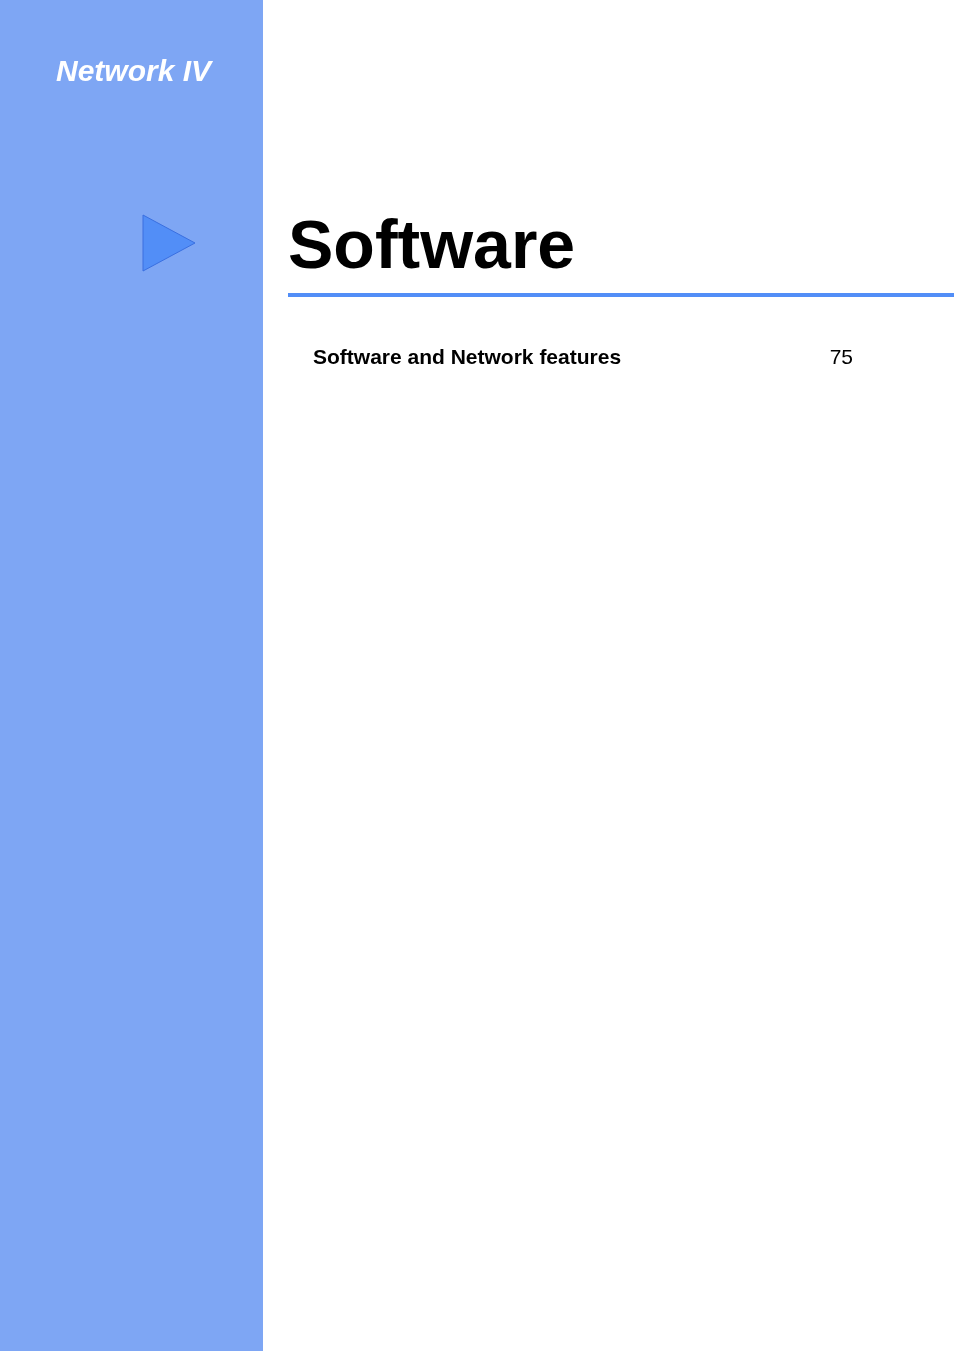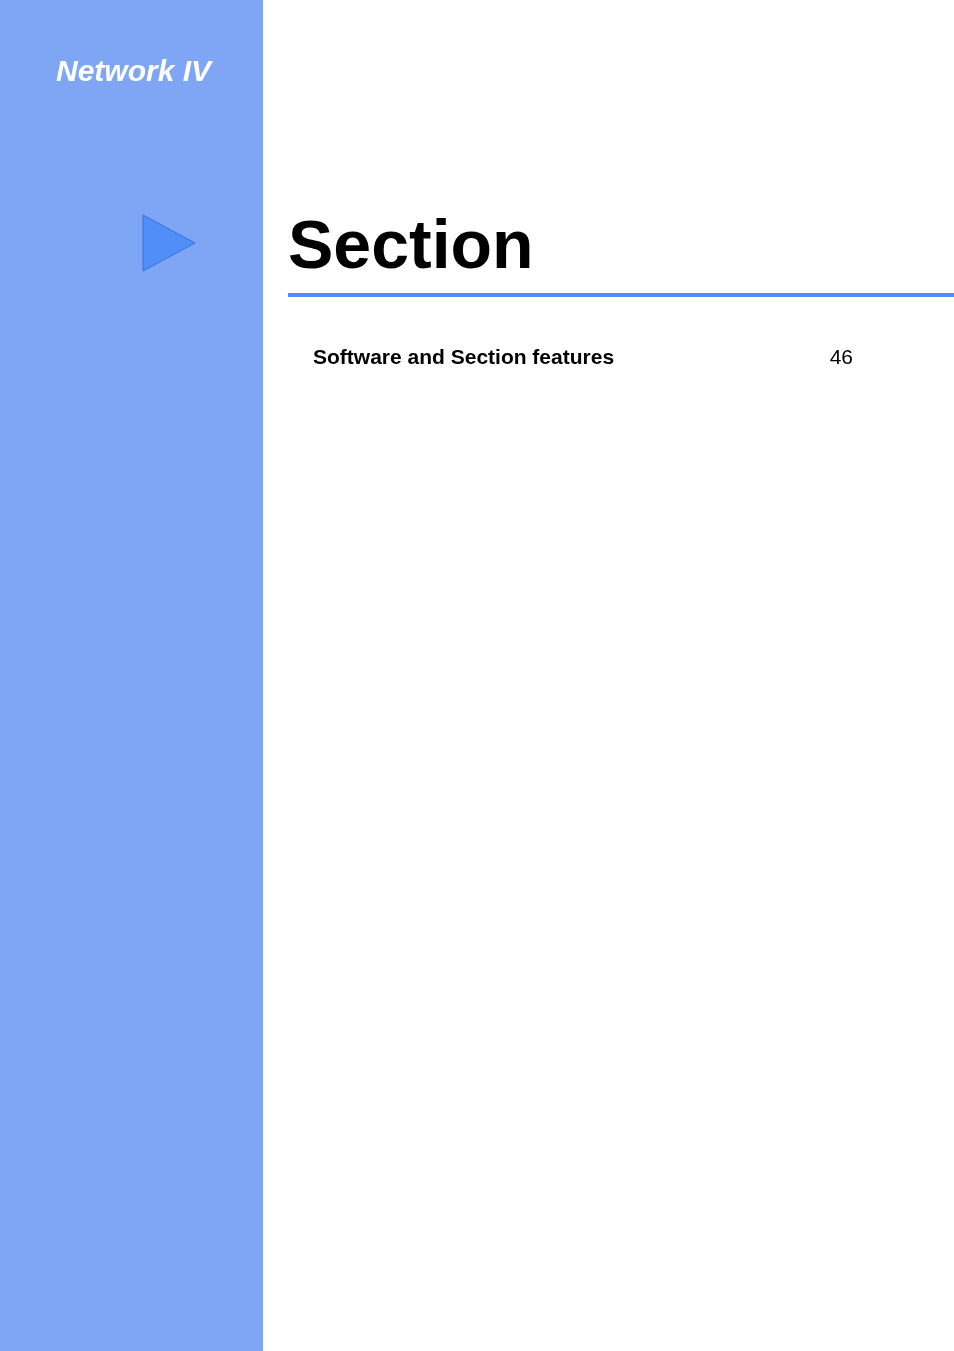--- a/index.html
+++ b/index.html
@@ -82,20 +82,20 @@
 <div class="sidebar"></div>
 
 <div class="section-label">Network IV</div>
 
 <div class="triangle-wrapper">
   <svg class="triangle" width="72" height="72" viewBox="0 0 72 72">
     <polygon points="10,8 62,36 10,64" fill="#528ef7" stroke="#3a6fe0" stroke-width="1"></polygon>
   </svg>
 </div>
 
-<h1 class="main-title">Section</h1>
+<h1 class="main-title">Software</h1>
 
 <div class="title-underline"></div>
 
 <div class="toc-row">
-  <span class="toc-title">Software and Section features</span>
-  <span class="toc-page">46</span>
+  <span class="toc-title">Software and Network features</span>
+  <span class="toc-page">75</span>
 </div>
 
 </body></html>

